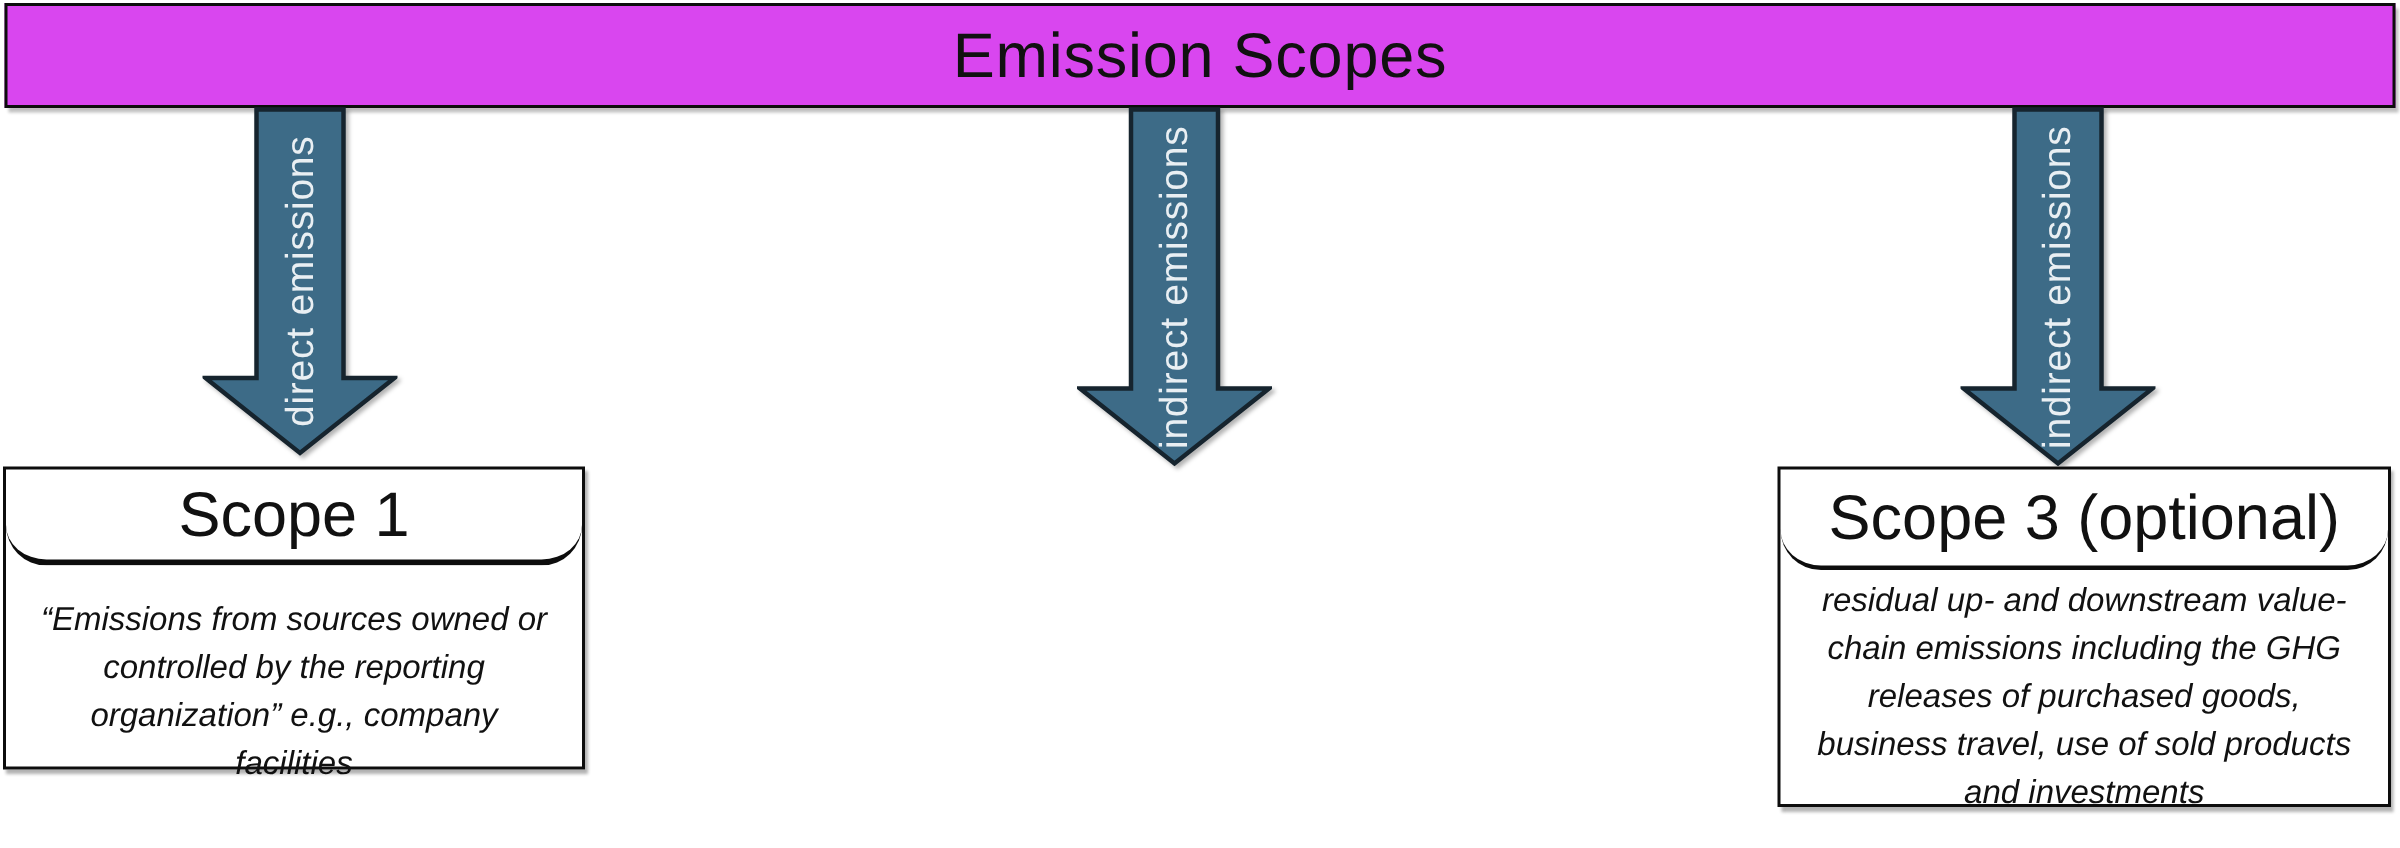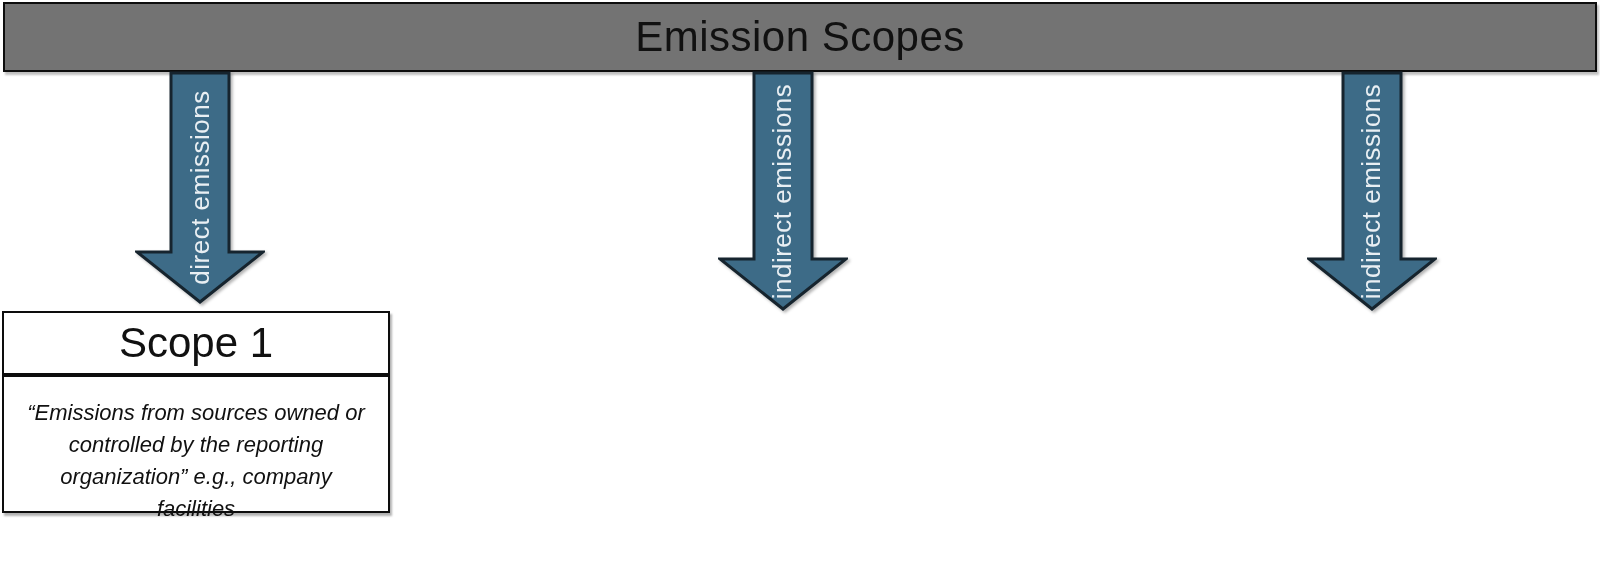--- a/index.html
+++ b/index.html
@@ -11,21 +11,21 @@
     font-family: "Liberation Sans", sans-serif;
     color: #111111;
     overflow: hidden;
   }
 
   
   .banner {
     position: absolute;
     left: 3px; top: 2px;
     width: 1590px; height: 66px;
-    background: #737373;
+    background: #d946ef;
     border: 2.5px solid #0d0d0d;
     display: flex; align-items: center; justify-content: center;
     box-shadow: 2px 3px 2px rgba(0,0,0,0.25);
   }
   .banner-title { font-size: 42px; letter-spacing: 0.5px; }
 
   
   .arrow {
     position: absolute;
     width: 130px;
@@ -59,20 +59,21 @@
   }
   #scope-1 { left: 2px;    top: 311px; width: 388px; height: 202px; }
   #scope-2 { left: 592px;  top: 311px; width: 383px; height: 248px; }
   #scope-3 { left: 1185px; top: 311px; width: 409px; height: 227px; }
 
   .scope-title {
     flex: 0 0 auto;
     display: flex; align-items: center; justify-content: center;
     border-bottom: 4px solid #0d0d0d;
     font-size: 42px;
+    border-radius: 27px;
   }
   #scope-1 .scope-title { height: 60px; }
   #scope-2 .scope-title { height: 64px; }
   #scope-3 .scope-title { height: 64px; border-bottom-width: 3px; }
 
   .scope-subrow {
     flex: 0 0 42px;
     display: flex;
     border-bottom: 4px solid #0d0d0d;
     font-size: 25px;
@@ -123,14 +124,18 @@
     </svg>
     <span class="arrow-label">indirect emissions</span>
   </div>
 
   <div class="scope-box" id="scope-1">
     <div class="scope-title">Scope 1</div>
     <div class="scope-body">“Emissions from sources owned or controlled by the reporting organization” e.g., company facilities</div>
   </div>
 
 
+  <div class="scope-box" id="scope-3">
+    <div class="scope-title">Scope 3 (optional)</div>
+    <div class="scope-body">residual up- and downstream value-chain emissions including the GHG releases of purchased goods, business travel, use of sold products and investments</div>
+  </div>
 
 </div>
 
 </body></html>

